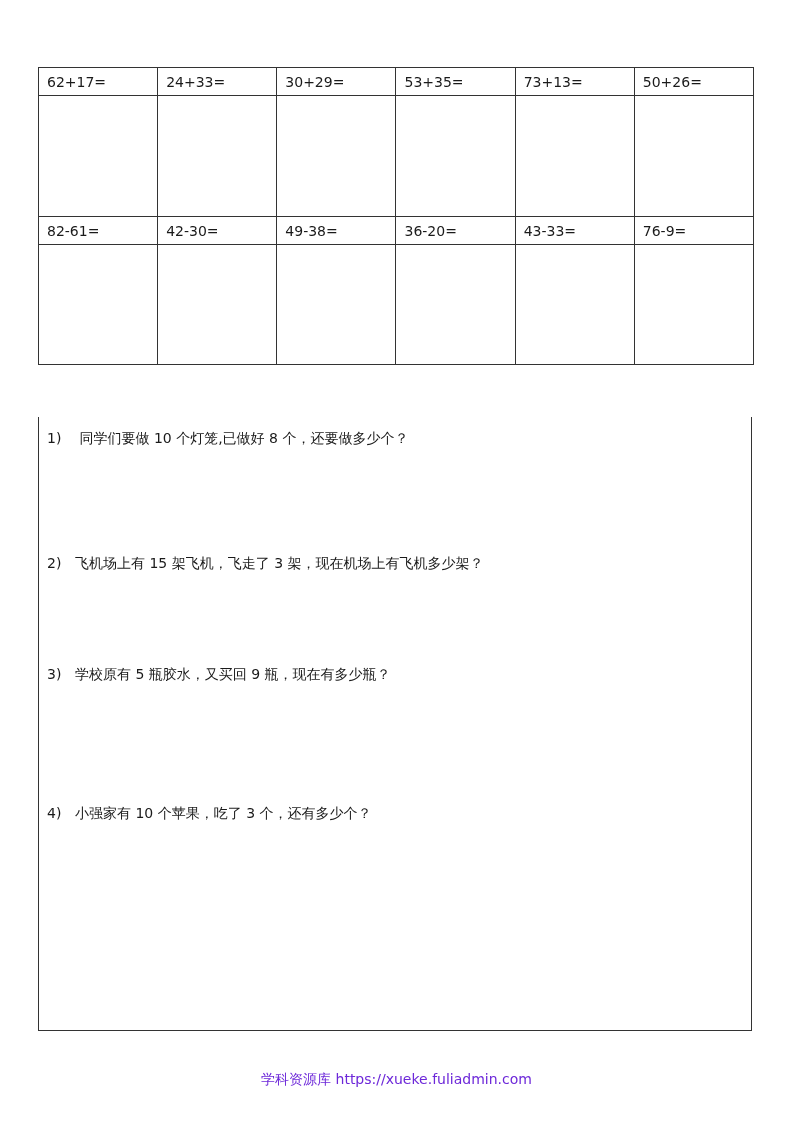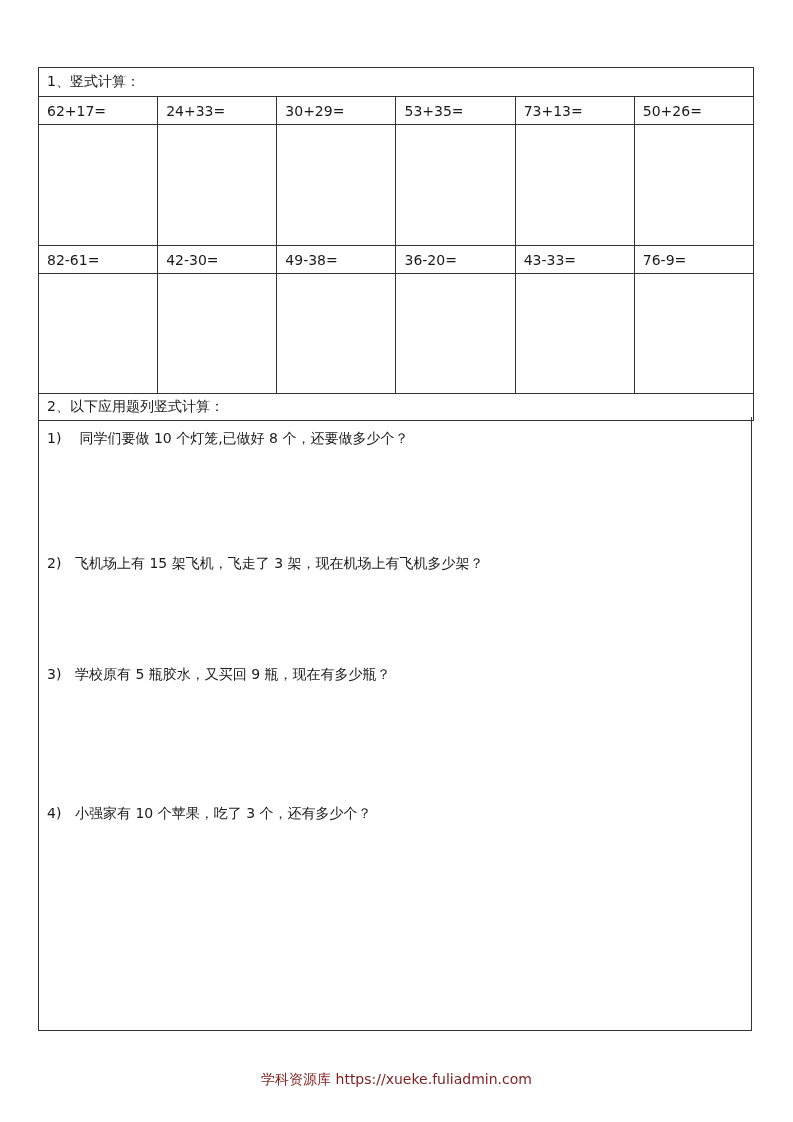--- a/index.html
+++ b/index.html
@@ -11,31 +11,28 @@
   .sec-title td { height:28px; }
   .expr-row td { height:27px; }
   .blank-row td { height:120px; }
   .blank-row2 td { height:119px; }
   .sec2-title td { height:26px; }
   .word-box { position:absolute; left:38px; top:417px; width:714px; height:614px;
               border:1px solid #333; border-top:none; box-sizing:border-box; }
   .problem { position:absolute; left:8px; font-size:14px; white-space:nowrap; }
   .problem .num { display:inline-block; width:28px; }
   .footer { position:absolute; top:1071px; left:0; width:793px; text-align:center;
-            font-size:14px; color:#7f1d1d; }
+            font-size:14px; color:#6d28d9; }
 </style>
 </head>
 <body>
 
 <div class="sheet">
   <table class="calc">
     <tbody>
-        <tr class="sec-title">
-      <td colspan="6">1、竖式计算：</td>
-    </tr>
     <tr class="expr-row">
       <td>62+17=</td>
       <td>24+33=</td>
       <td>30+29=</td>
       <td>53+35=</td>
       <td>73+13=</td>
       <td>50+26=</td>
     </tr>
     <tr class="blank-row">
       <td></td>
@@ -54,23 +51,20 @@
       <td>76-9=</td>
     </tr>
     <tr class="blank-row2">
       <td></td>
       <td></td>
       <td></td>
       <td></td>
       <td></td>
       <td></td>
     </tr>
-    <tr class="sec2-title">
-      <td colspan="6">2、以下应用题列竖式计算：</td>
-    </tr>
   </tbody>
     </table>
 </div>
 
 <div class="word-box">
   <div class="problem" style="top:13px;">
     <span class="num">1)</span><span> 同学们要做 10 个灯笼,已做好 8 个，还要做多少个？</span>
   </div>
   <div class="problem" style="top:138px;">
     <span class="num">2)</span><span>飞机场上有 15 架飞机，飞走了 3 架，现在机场上有飞机多少架？</span>

